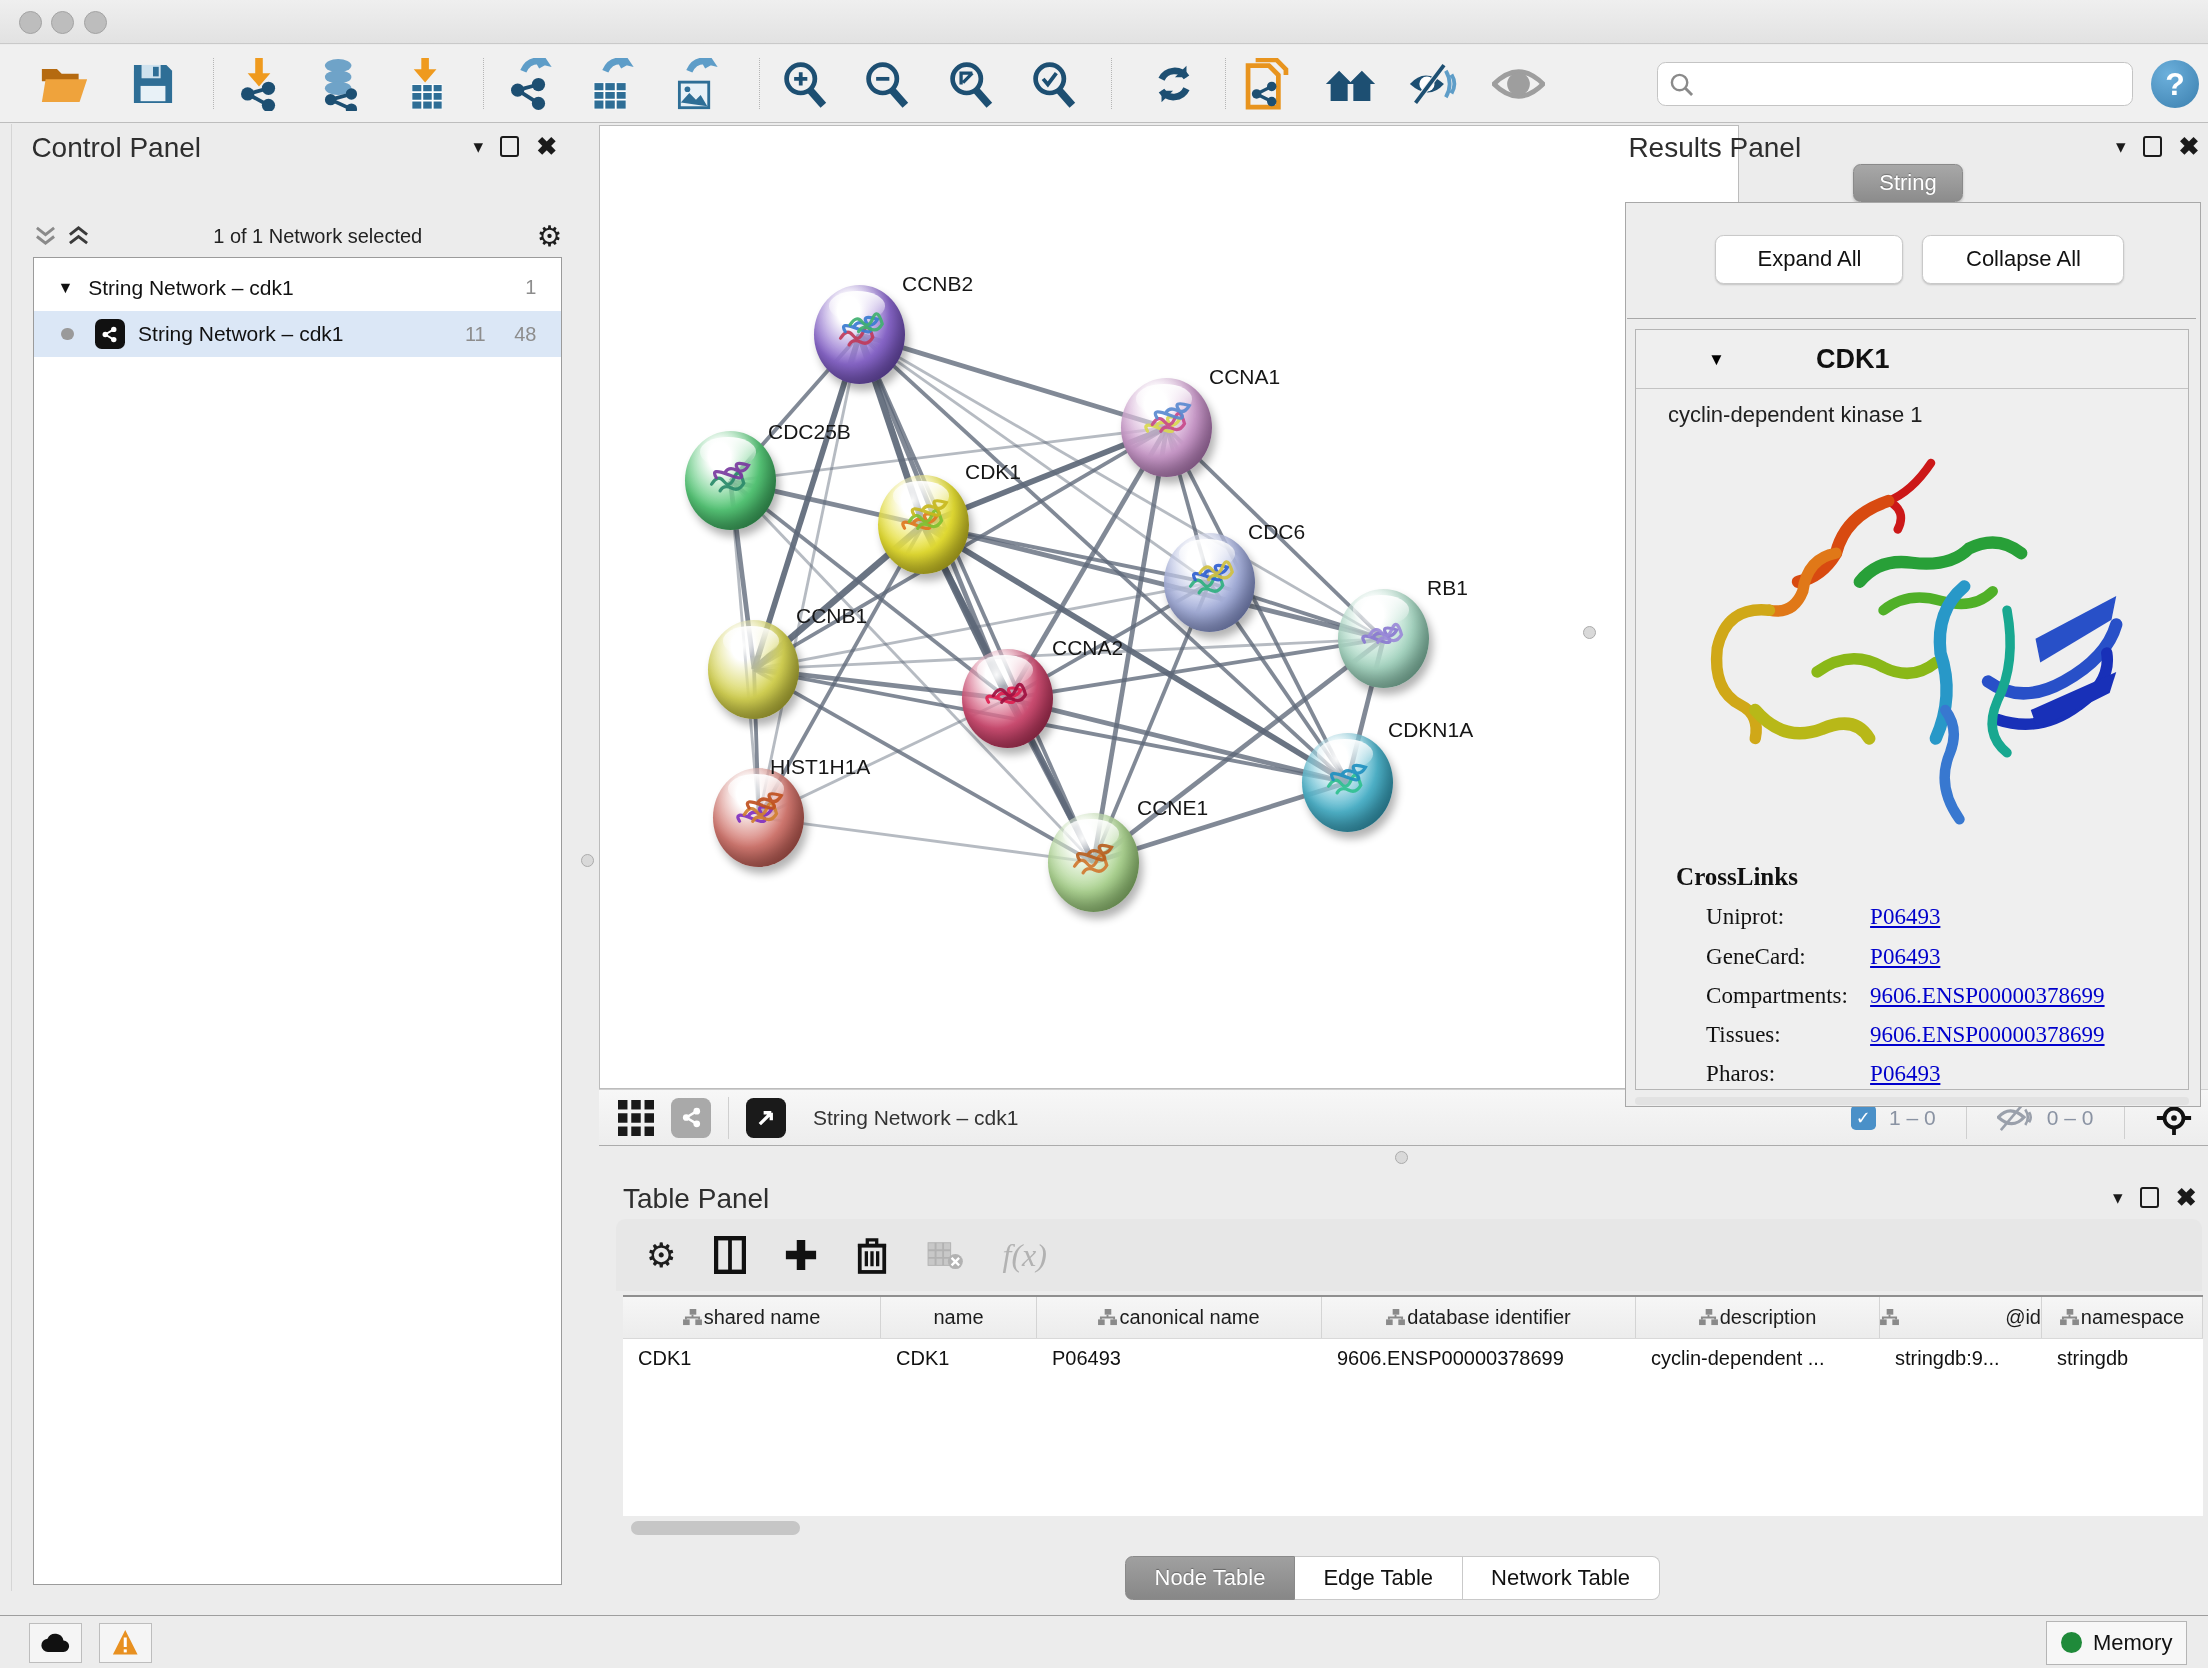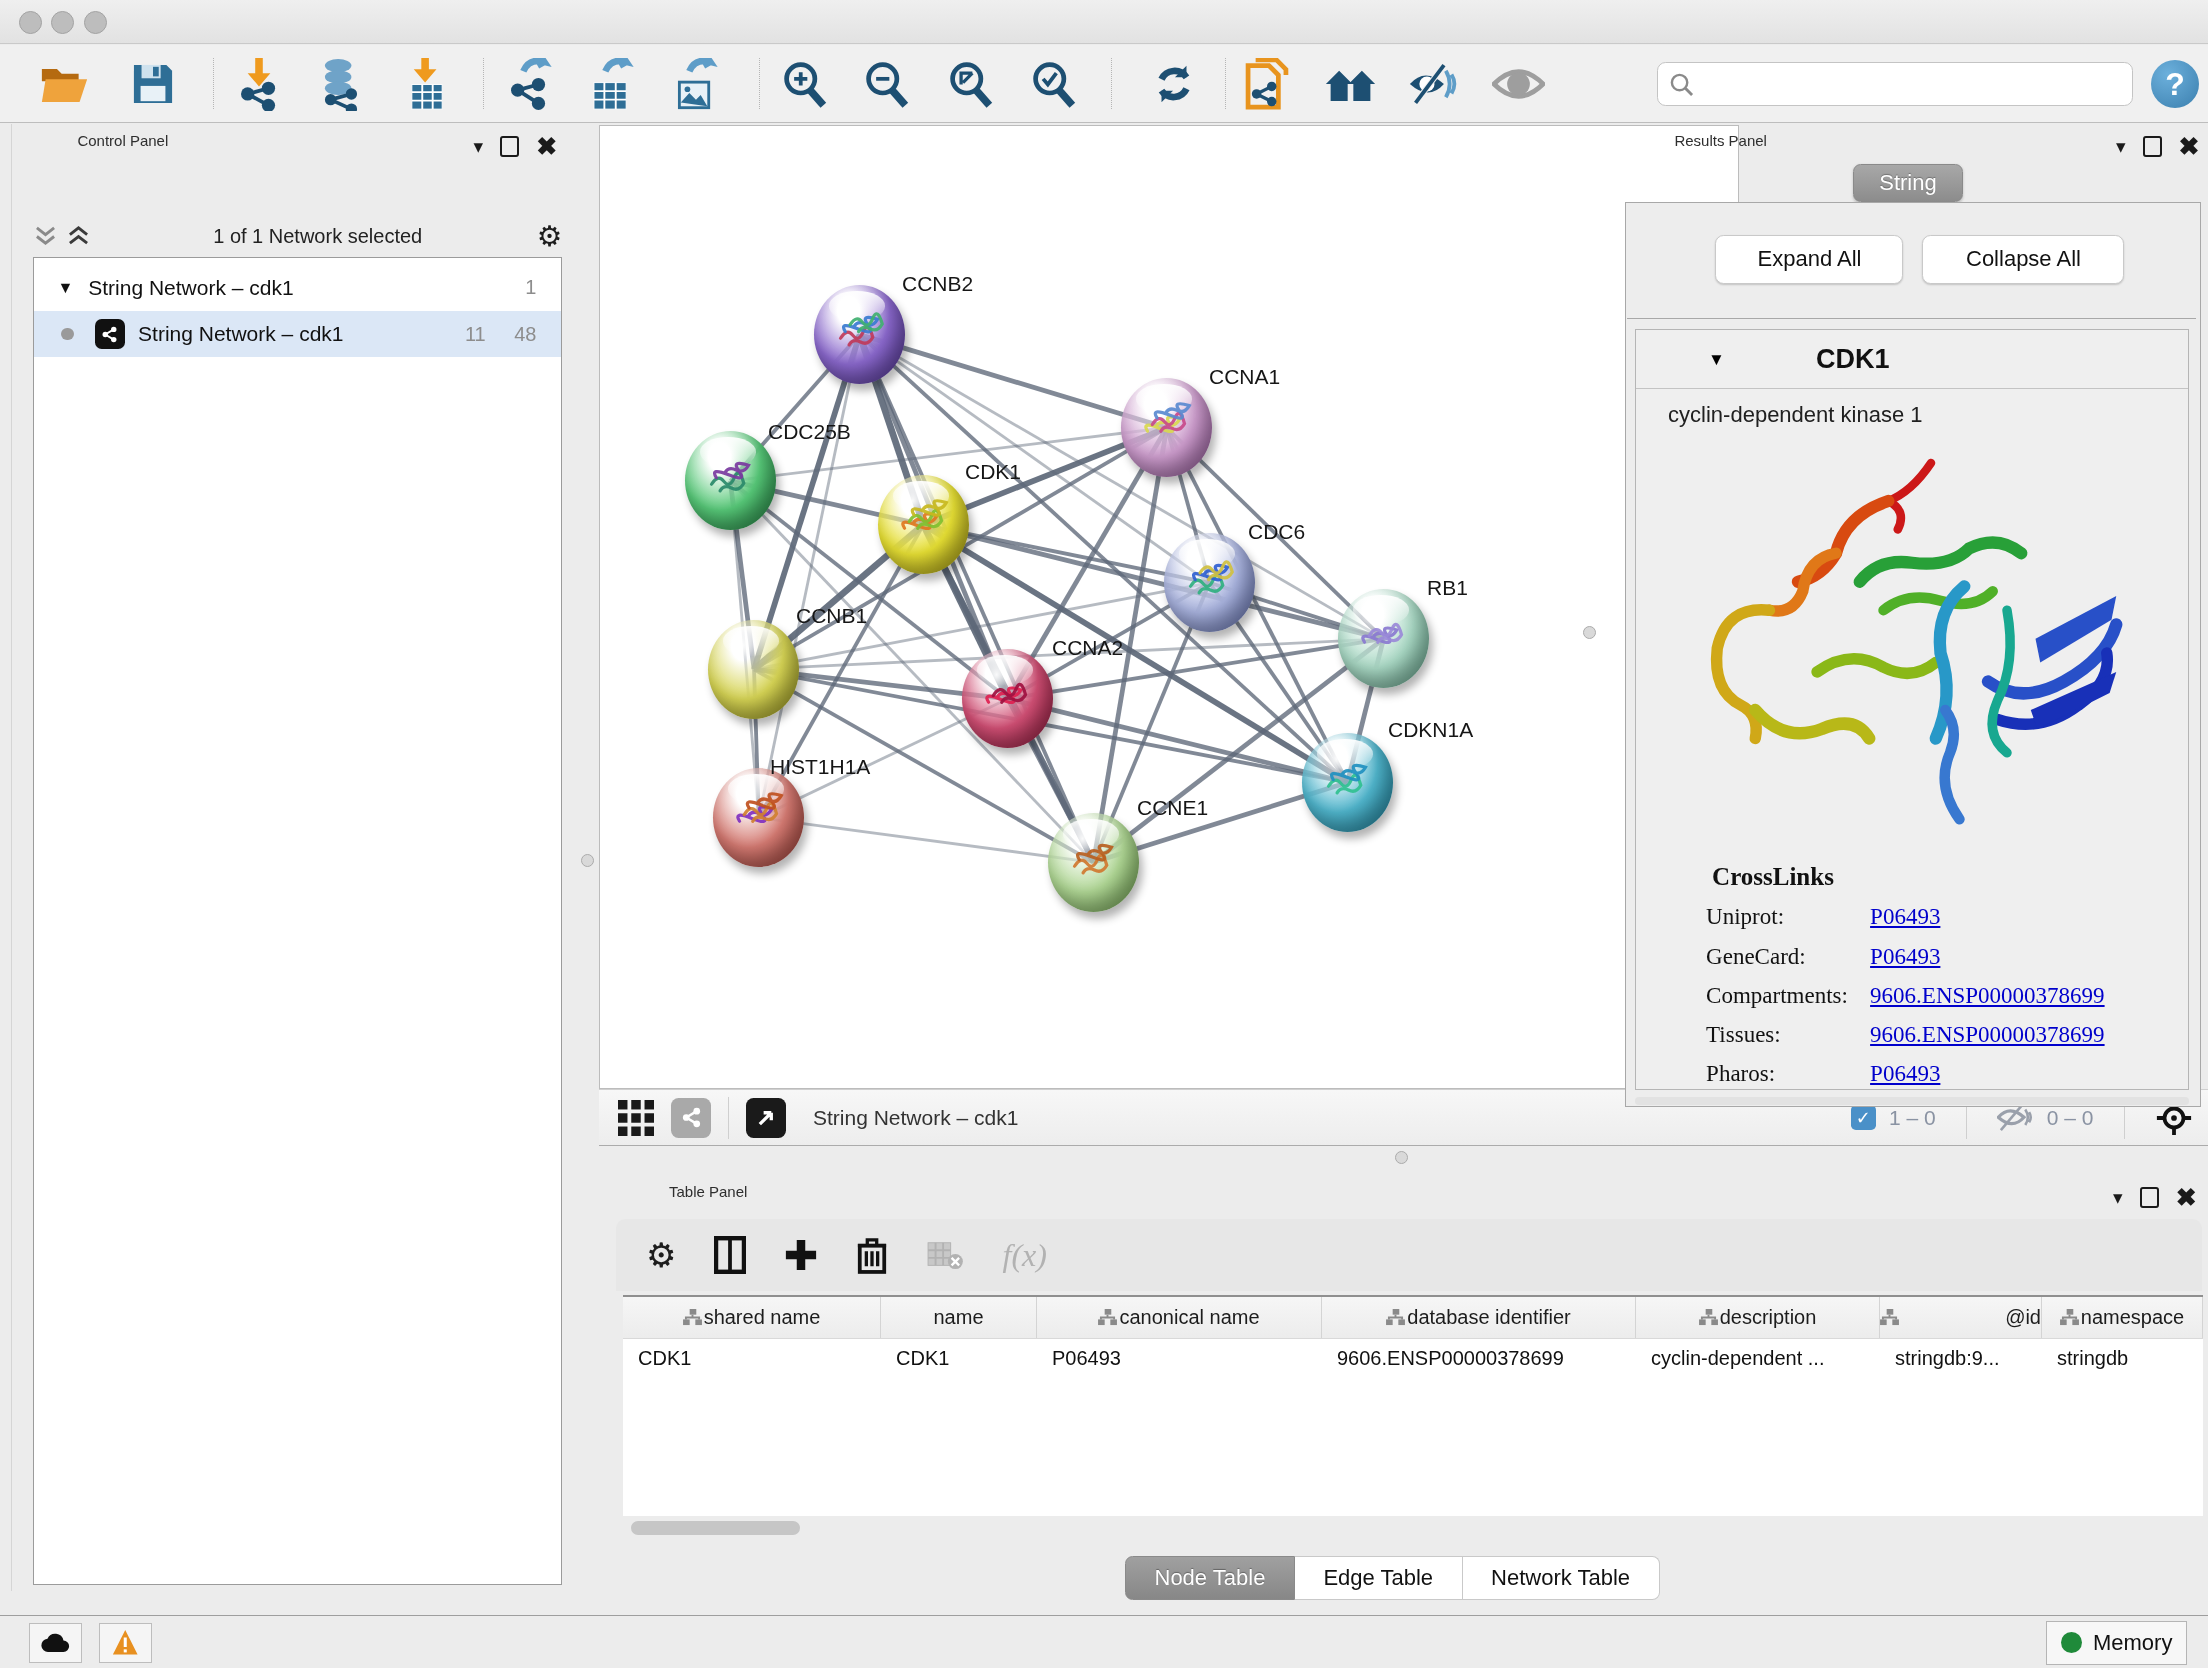--- a/index.html
+++ b/index.html
@@ -26,21 +26,21 @@
     background:#fff; border:1.9px solid #c4c4c4; border-radius:8.6px;
     display:flex; align-items:center; padding-left:11.4px; gap:7.6px; }
   .searchbox input { border:none; outline:none; font-size:21px; flex:1;
     font-family:"Liberation Sans",sans-serif; background:transparent; }
   .helpbtn { position:absolute; left:2151px; top:15px; width:48px; height:48px;
     border-radius:50%; background:radial-gradient(circle at 35% 30%, #6cb0dc, #3b7fae);
     color:#fff; font-size:32px; font-weight:bold; display:flex; align-items:center;
     justify-content:center; }
 
   
-  .panel-title { font-size:15px; color:#2e2e2e;margin-left:46px; }
+  .panel-title { font-size:28px; color:#2e2e2e; }
   .panel-ctrl { display:flex; gap:17px; align-items:center; position:absolute; }
   .pc-min { font-size:19px; color:#1a1a1a; }
   .pc-float { width:19px; height:21px; border:2.9px solid #1a1a1a; border-radius:2.9px; }
   .pc-close { font-size:25px; font-weight:bold; color:#1a1a1a; line-height:1; }
 
   
   .control-panel { position:absolute; left:11.4px; top:124px; width:559px; height:1467px;
     background:#ececec; border-left:1px solid #d5d5d5; }
   .cp-header { position:absolute; left:19px; top:7.6px; }
   .cp-tabs { position:absolute; left:61px; top:38px; display:flex; }
@@ -115,21 +115,21 @@
   .rp-inner { position:absolute; left:9.5px; top:126px; width:554px; height:761px;
     background:#efefef; border:1px solid #b5b5b5; }
   .rp-nodehdr { position:absolute; left:0; top:0; width:100%; height:59px;
     border-bottom:1px solid #c3c3c3; display:flex; align-items:center; }
   .rp-nodehdr .tri { margin:0 0 0 72px; font-size:17px; }
   .rp-nodehdr .nm { font-size:27px; font-weight:bold; margin-left:91px; color:#111; }
   .rp-desc { position:absolute; left:32px; top:72px; font-size:22px; color:#202020; }
   .rp-protein { position:absolute; left:57px; top:114px; }
   .crosslinks { position:absolute; left:0px; top:533px; width:100%;
     font-family:"Liberation Serif", serif; }
-  .cl-head { font-size:25px; font-weight:bold; color:#111; margin-left:76px; }
+  .cl-head { font-size:25px; font-weight:bold; color:#111; margin-left:40px; }
   .cl-row { display:flex; margin:13.3px 0 0 70px; font-size:23px; }
   .cl-row .k { width:164px; color:#111; }
   .cl-row .v { color:#0000cc; text-decoration:underline; }
   .rp-hscroll { position:absolute; left:9.5px; top:894px; width:554px; height:7.6px;
     background:#e2e2e2; border-radius:3.8px; }
 
   
   .table-panel { position:absolute; left:599px; top:1179px; width:1609px; height:434px; }
   .tp-header { position:absolute; left:24px; top:3.8px; }
   .tp-toolbar { position:absolute; left:17px; top:40px; width:1586px; height:72px;

